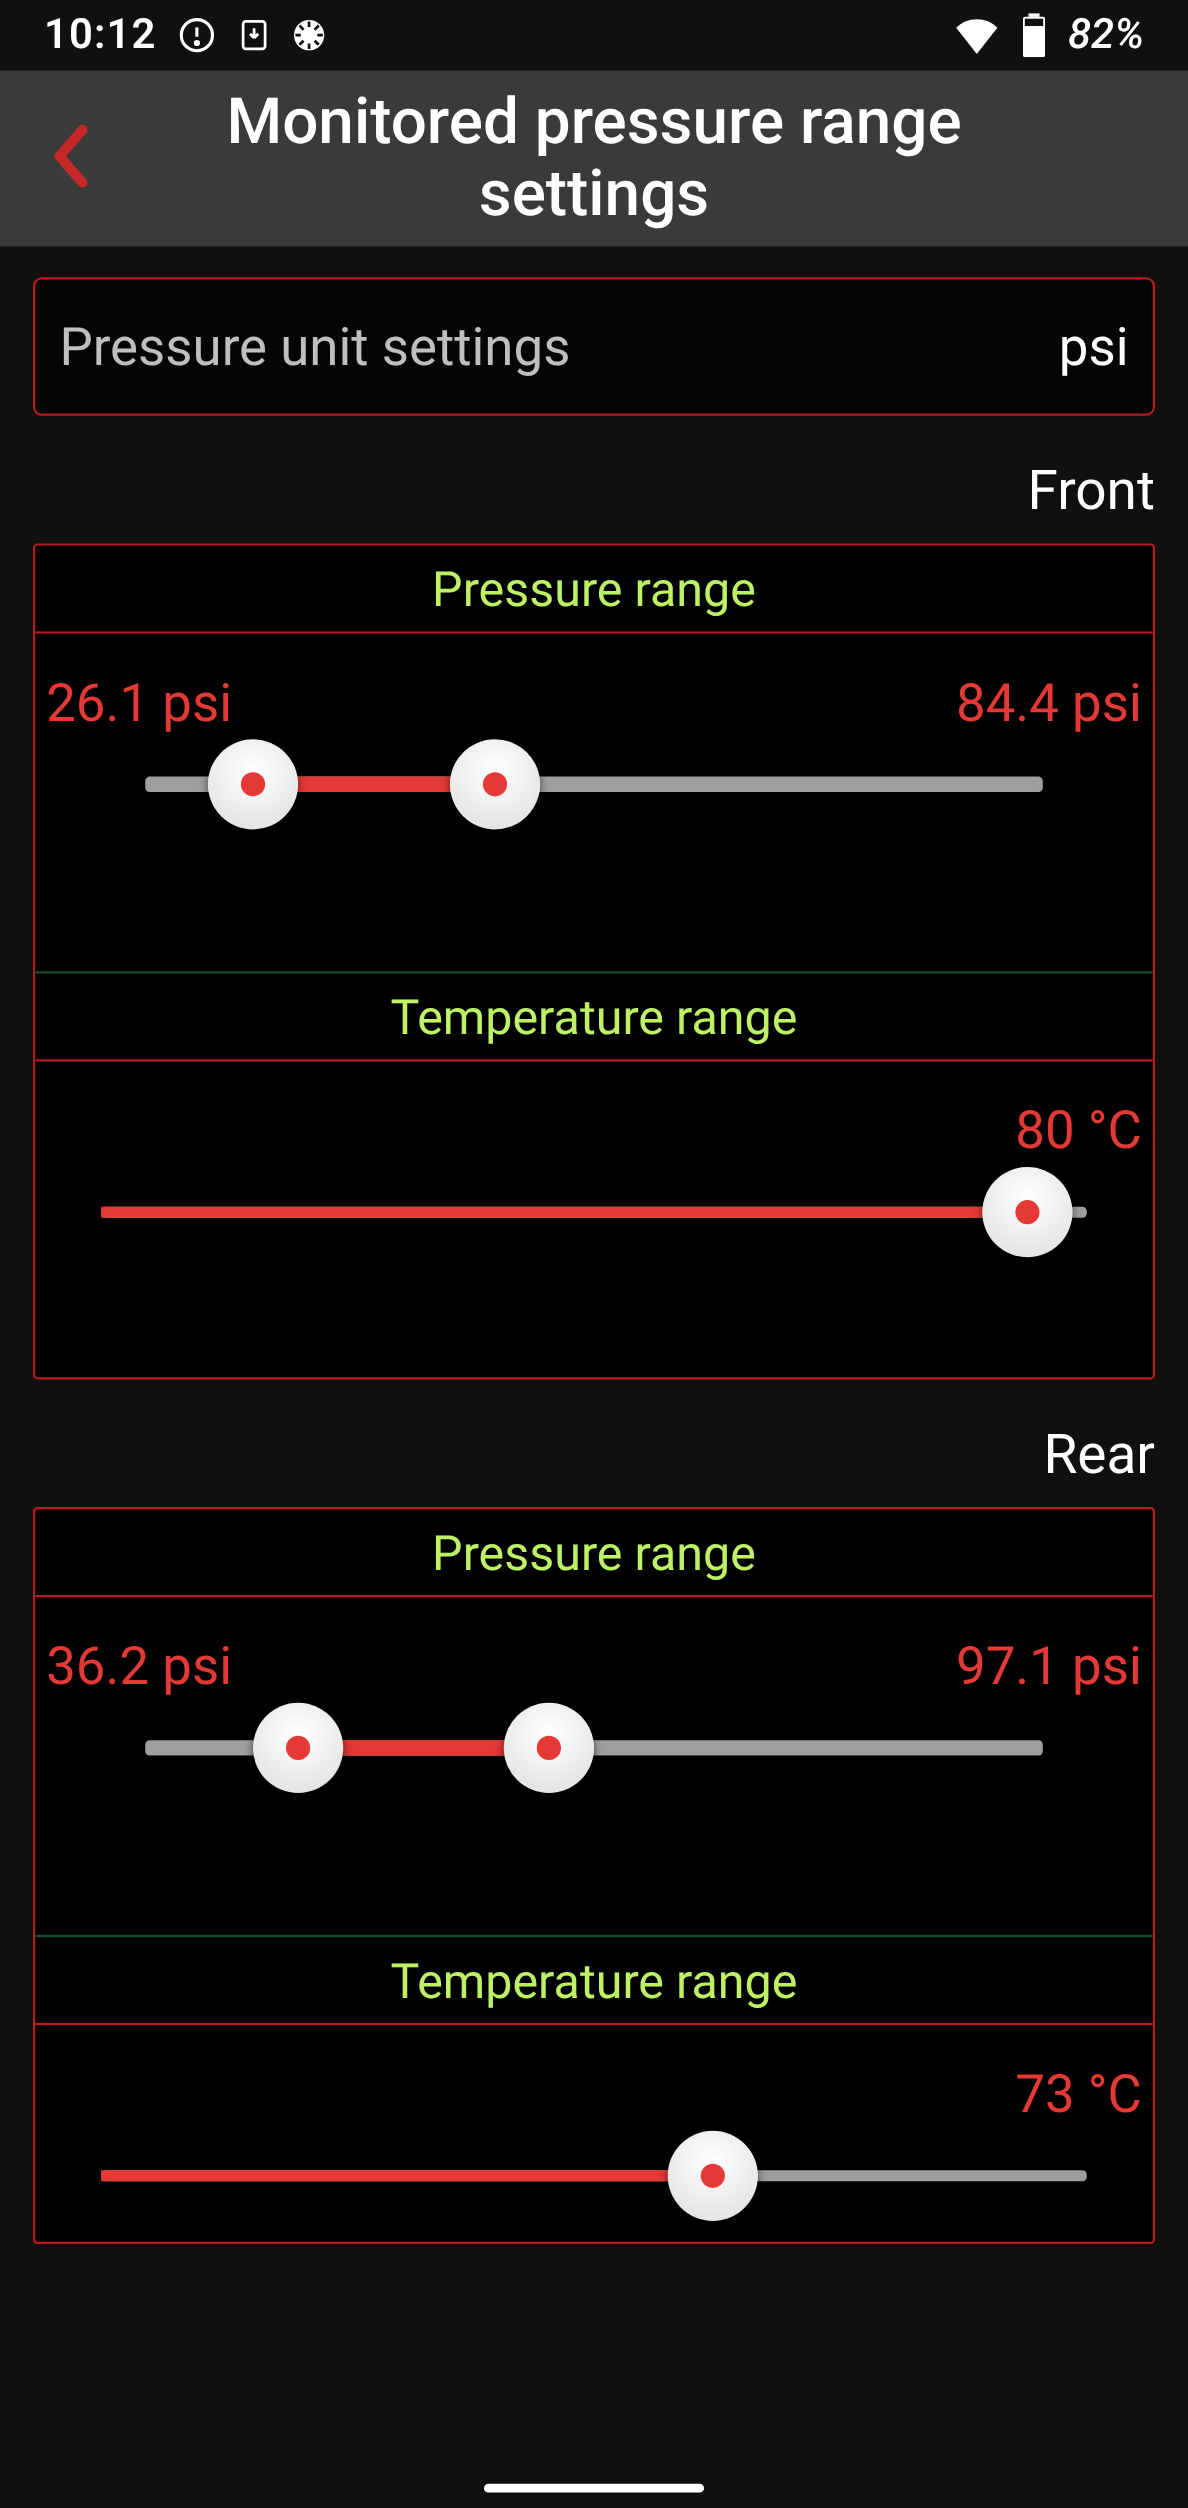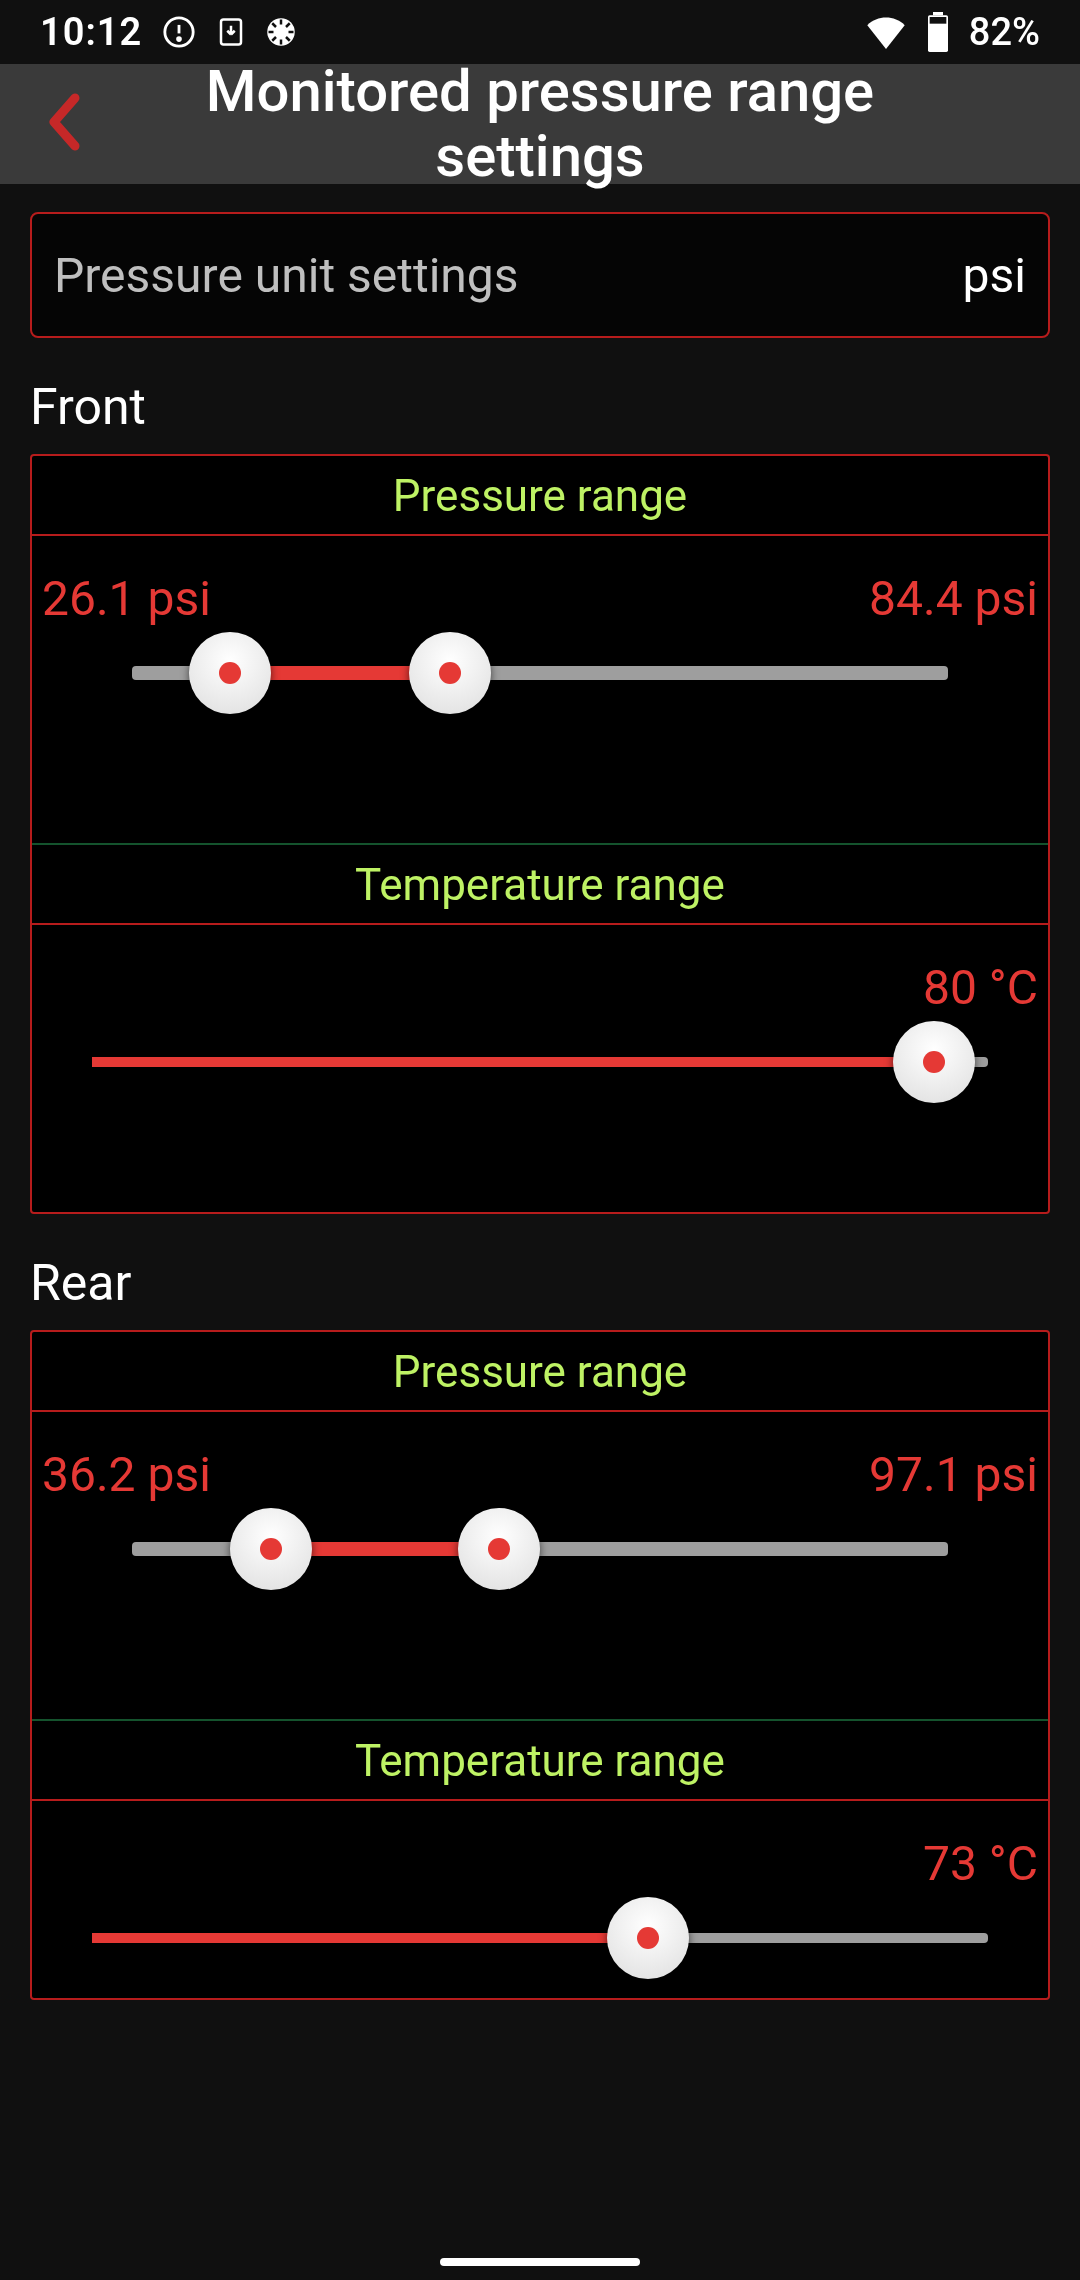--- a/index.html
+++ b/index.html
@@ -1,38 +1,38 @@
 <!DOCTYPE html>
 <html><head>
 <meta charset="utf-8">
 <style>
   * { box-sizing: border-box; margin: 0; padding: 0; }
   html, body { width: 1080px; height: 2280px; background: #101010; font-family: -apple-system, Roboto, Arial, sans-serif; overflow: hidden; }
 
   
   .status-bar { height: 64px; background: #101010; color: #fff; display: flex; align-items: center; padding: 0 40px; font-size: 38px; font-weight: 500; }
   .status-left { display: flex; align-items: center; gap: 20px; }
-  .status-right { margin-left: auto; display: flex; align-items: center; gap: 18px; }
+  .status-right { margin-left: auto; display: flex; align-items: center; gap: 18px; font-style: italic; }
   .clk { font-weight: 600; letter-spacing: 1px; }
   .st-icon { display: inline-flex; align-items: center; justify-content: center; }
 
   
-  .header { height: 120px; background: #3a3a3a; display: flex; align-items: center; position: relative; }
+  .header { height: 160px; background: #3a3a3a; display: flex; align-items: center; position: relative; }
   .back { position: absolute; left: 40px; top: 50%; transform: translateY(-50%); color: #c62828; cursor: pointer; }
   .title { flex: 1; text-align: center; color: #fff; font-size: 58px; font-weight: 500; line-height: 1.12; padding: 0 120px; }
 
   
   .content { padding: 28px 30px 0 30px; }
 
   .setting-row { border: 2px solid #b71c1c; border-radius: 8px; height: 126px; display: flex; align-items: center; padding: 0 22px; margin-bottom: 40px; background: #050505; cursor: pointer; }
   .setting-row:last-of-type { margin-bottom: 28px; }
   .setting-label { color: #bfbfbf; font-size: 48px; flex: 1; }
   .setting-value { color: #fff; font-size: 48px; }
 
-  .section-title { color: #fff; font-size: 50px; text-align: left; margin: 6px 0 18px 0; }
+  .section-title { color: #fff; font-size: 50px; text-align: right; margin: 6px 0 18px 0; }
 
   .tire-box { border: 2px solid #b71c1c; border-radius: 4px; background: #000; margin-bottom: 40px; }
   .sub-head { color: #bef264; font-size: 44px; text-align: center; padding: 14px 0 12px 0; border-bottom: 2px solid #b71c1c; }
   .sub-body { position: relative; padding-bottom: 50px;  }
   .sub-body + .sub-head { border-top: 2px solid #14532d; }
 
   .range-labels { display: flex; justify-content: space-between; padding: 34px 10px 0 10px; color: #e53935; font-size: 48px; align-items: flex-end; }
   .range-labels .rl-right { margin-left: auto; }
 
   

